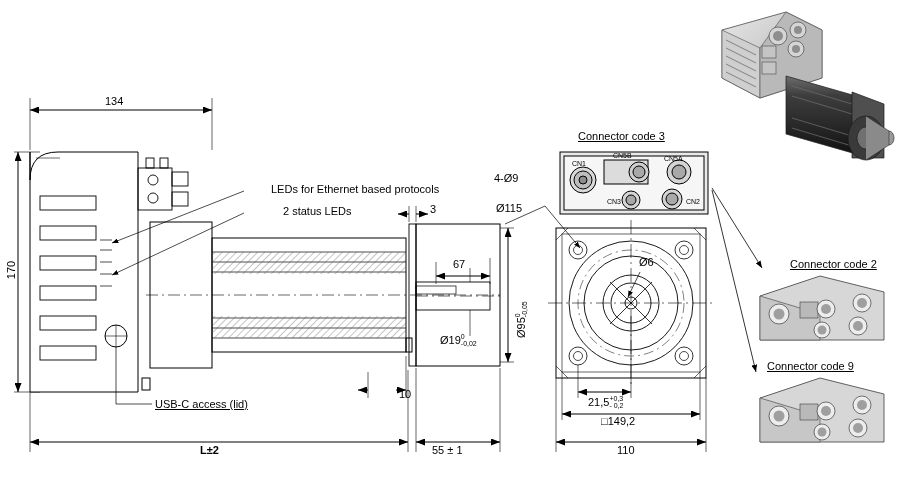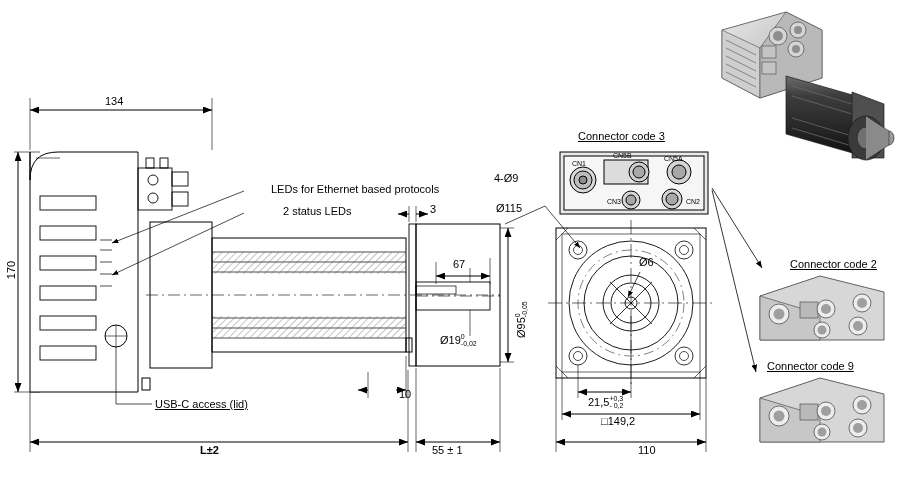--- a/index.html
+++ b/index.html
@@ -373,16 +373,16 @@
 
 <div class="abs lbl" style="left:494px;top:172px;">4-Ø9</div>
 <div class="abs lbl" style="left:496px;top:202px;">Ø115</div>
 <div class="abs lbl" style="left:639px;top:256px;">Ø6</div>
 
 <div class="abs" style="left:588px;top:392px;">
   <span class="lbl">21,5</span><span class="frac"><span>+0,3</span><span>- 0,2</span></span>
 </div>
 
 <div class="abs lbl" style="left:601px;top:415px;">□149,2</div>
-<div class="abs lbl" style="left:638px;top:444px;">110</div>
+<div class="abs lbl" style="left:617px;top:444px;">110</div>
 
 <div class="abs lbl bold underline" style="left:790px;top:258px;">Connector code 2</div>
 <div class="abs lbl bold underline" style="left:767px;top:360px;">Connector code 9</div>
 
 </body></html>

